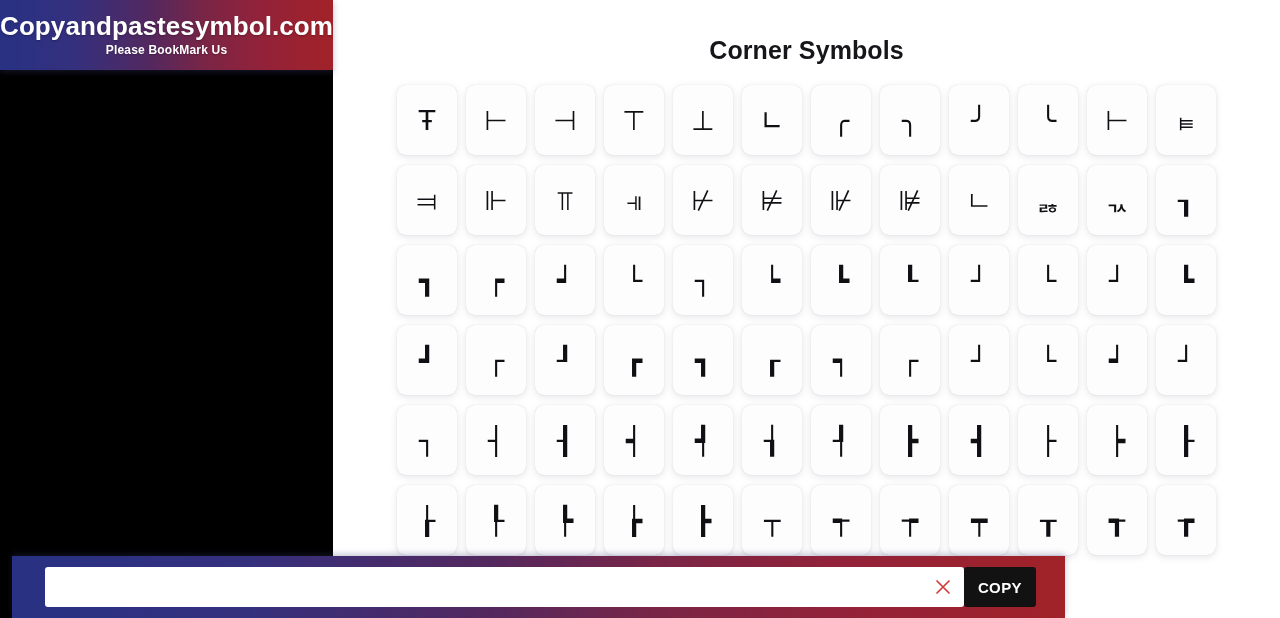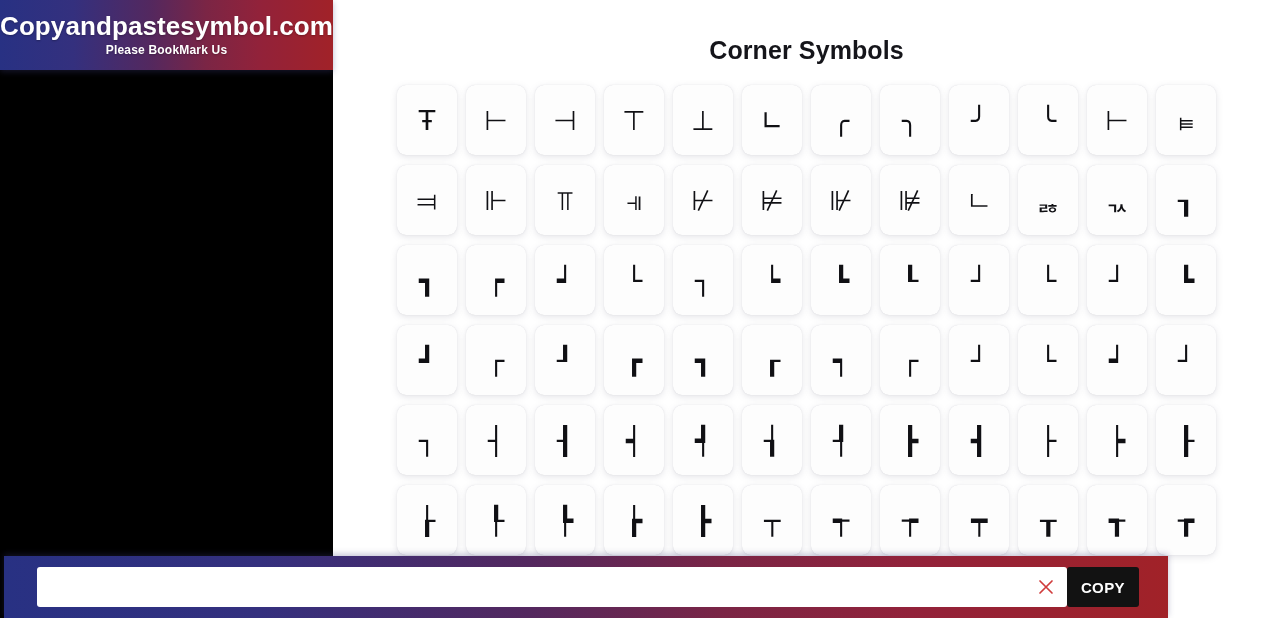--- a/index.html
+++ b/index.html
@@ -93,23 +93,23 @@
     font-size: 27px;
     line-height: 1;
     color: #101014;
     cursor: pointer;
     user-select: none;
   }
 
   
   #bottom-bar {
     position: absolute;
-    left: 4px;
+    left: 12px;
     bottom: 0;
-    width: 1164px;
+    width: 1053px;
     height: 62px;
     background: linear-gradient(90deg, #283183 0%, #34307e 22%, #53285f 45%, #7b2545 62%, #92223a 78%, #a12228 100%);
     display: flex;
     align-items: center;
     padding: 0 29px 0 33px;
     z-index: 10;
     box-shadow: 0 -2px 6px rgba(60,60,120,0.30);
   }
 
   #copy-field-wrap {

